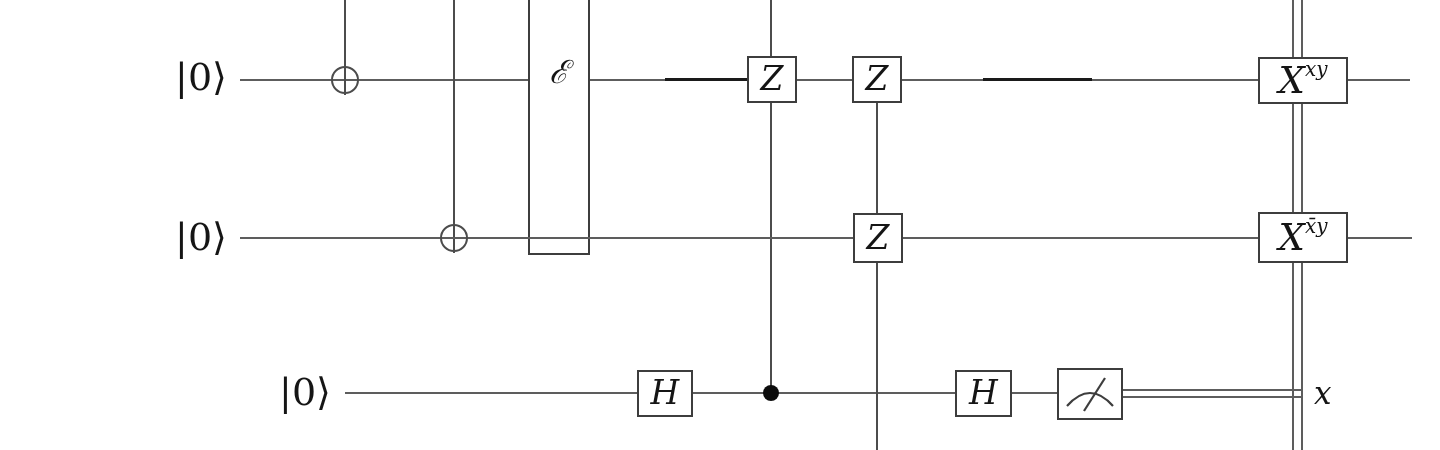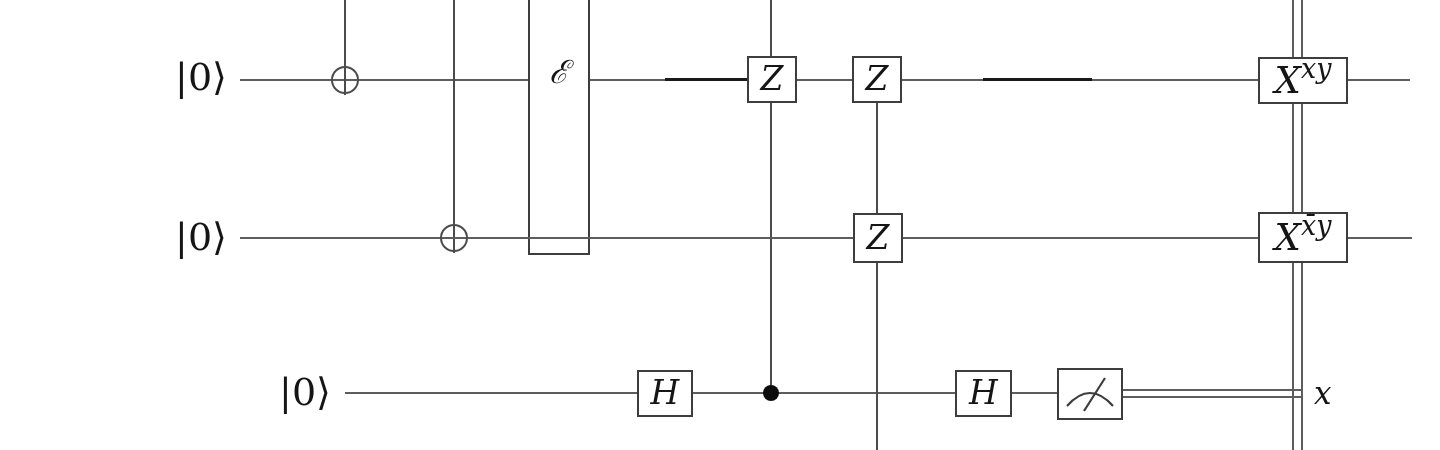--- a/index.html
+++ b/index.html
@@ -52,21 +52,21 @@
     line-height: 1;
     transform: translateY(-1px);
   }
   .script-label {
     font-style: italic;
     font-size: 32px;
     line-height: 1;
   }
   .sup {
     font-style: italic;
-    font-size: 27px;
+    font-size: 20px;
     line-height: 1;
     position: relative;
     top: -12px;
     letter-spacing: 0px;
     text-align: right;
   }
   .base-x {
     font-style: italic;
     font-size: 37px;
     line-height: 1;

